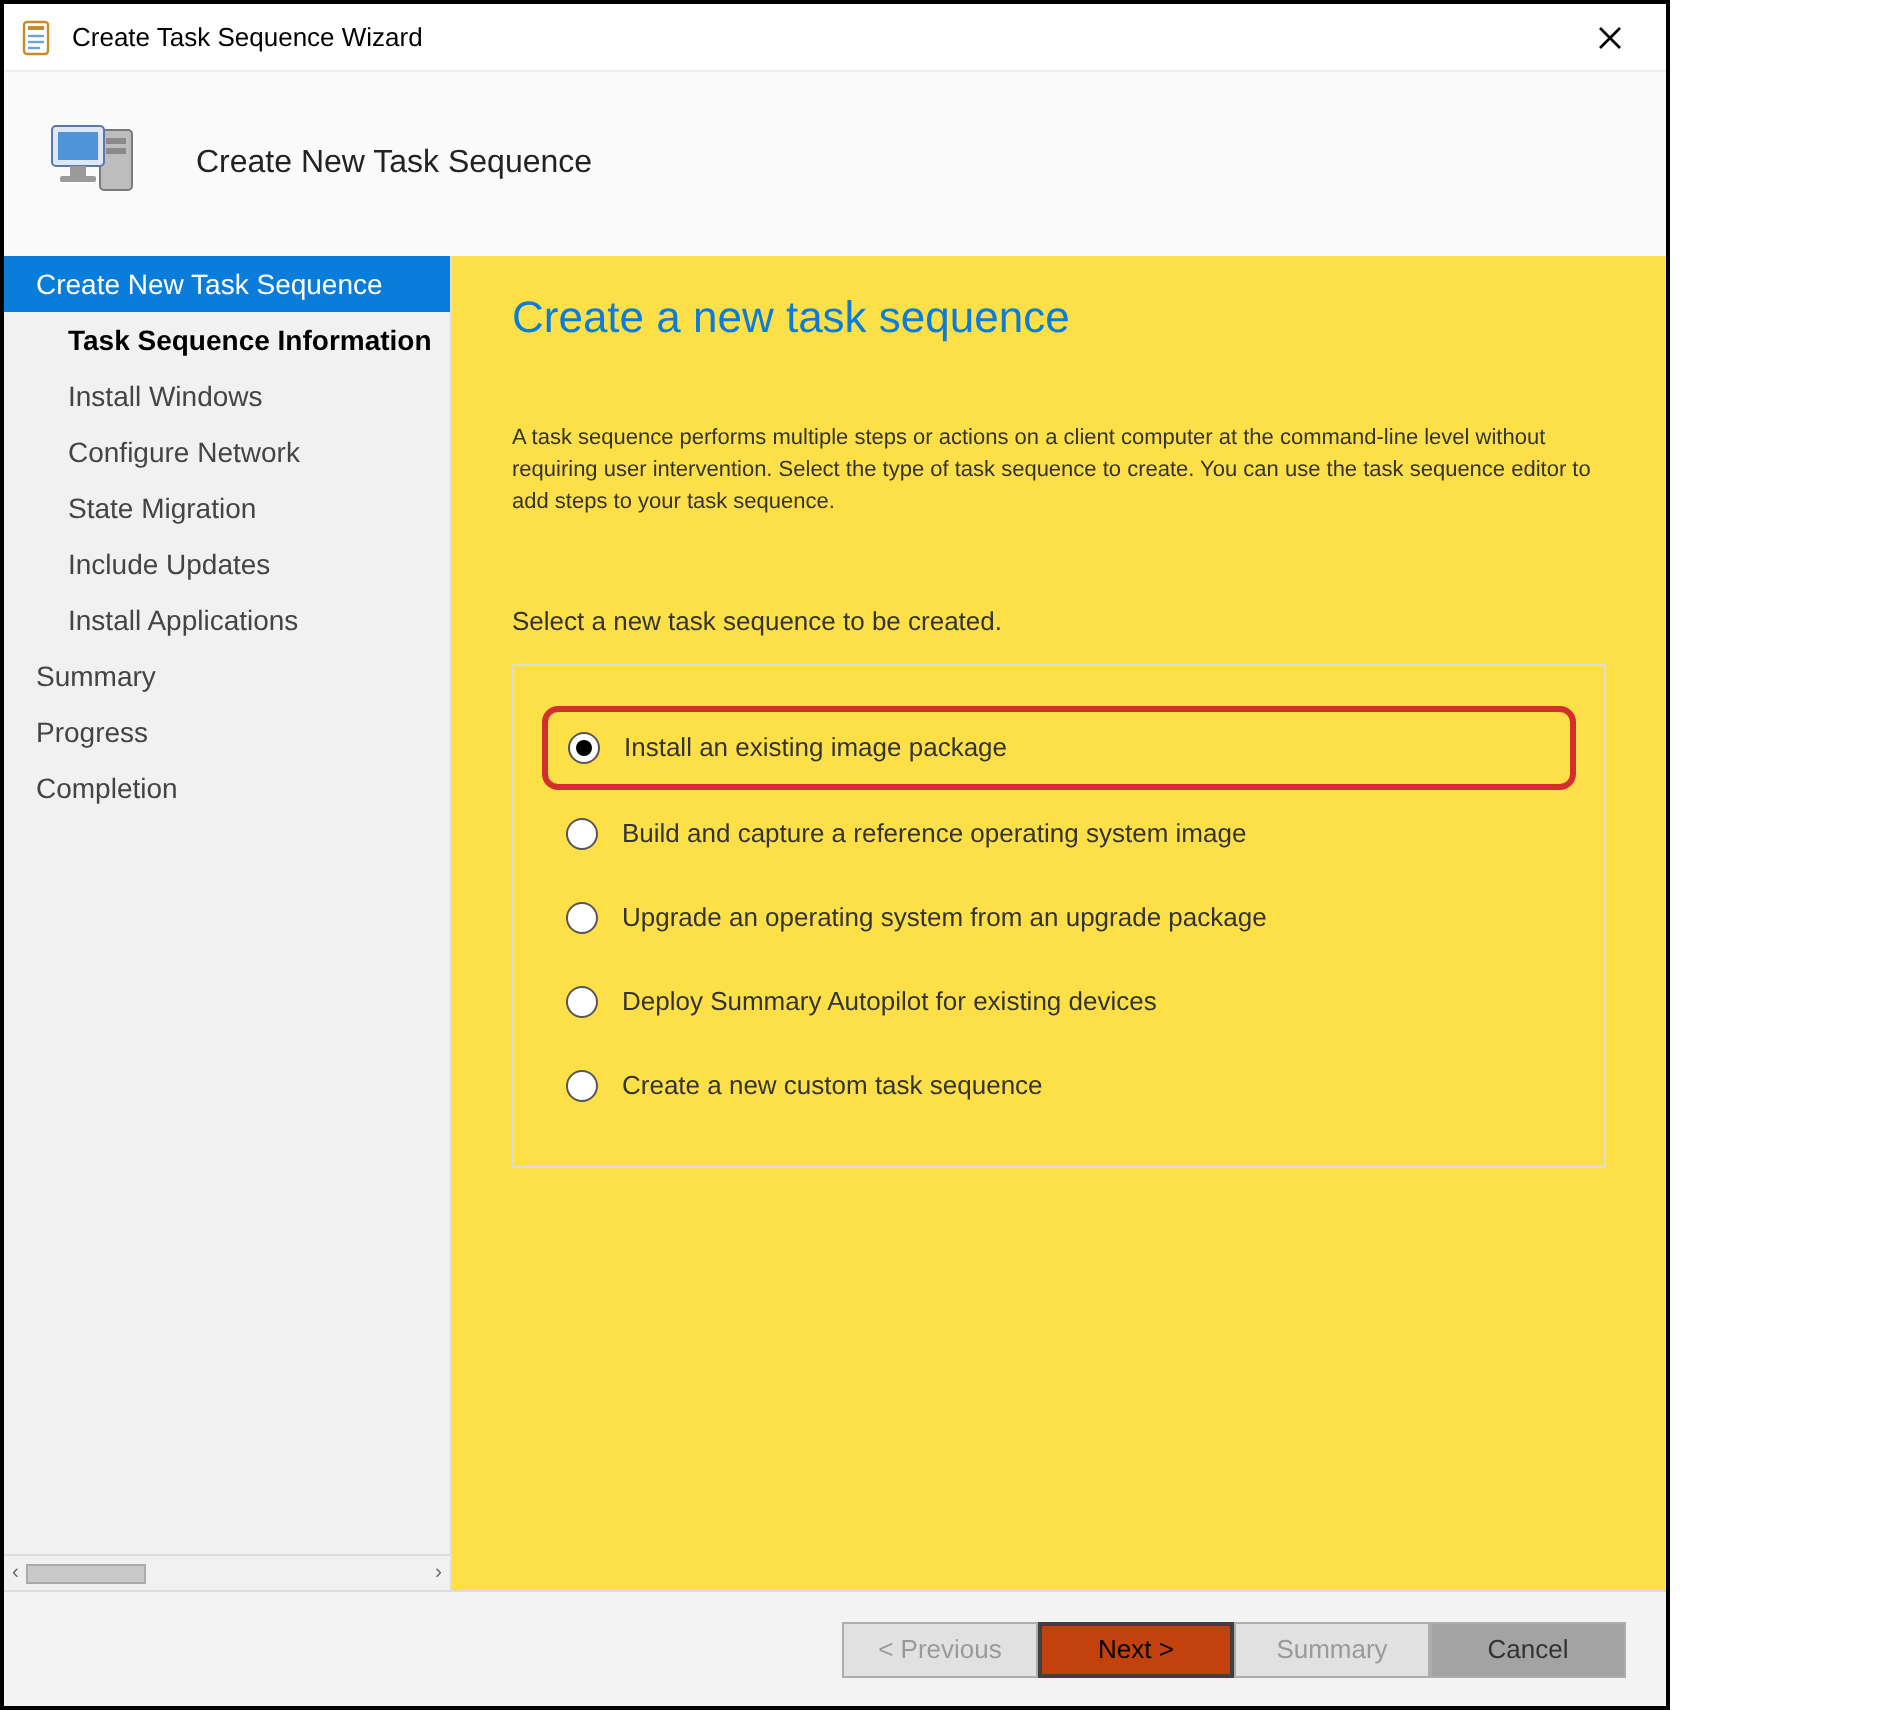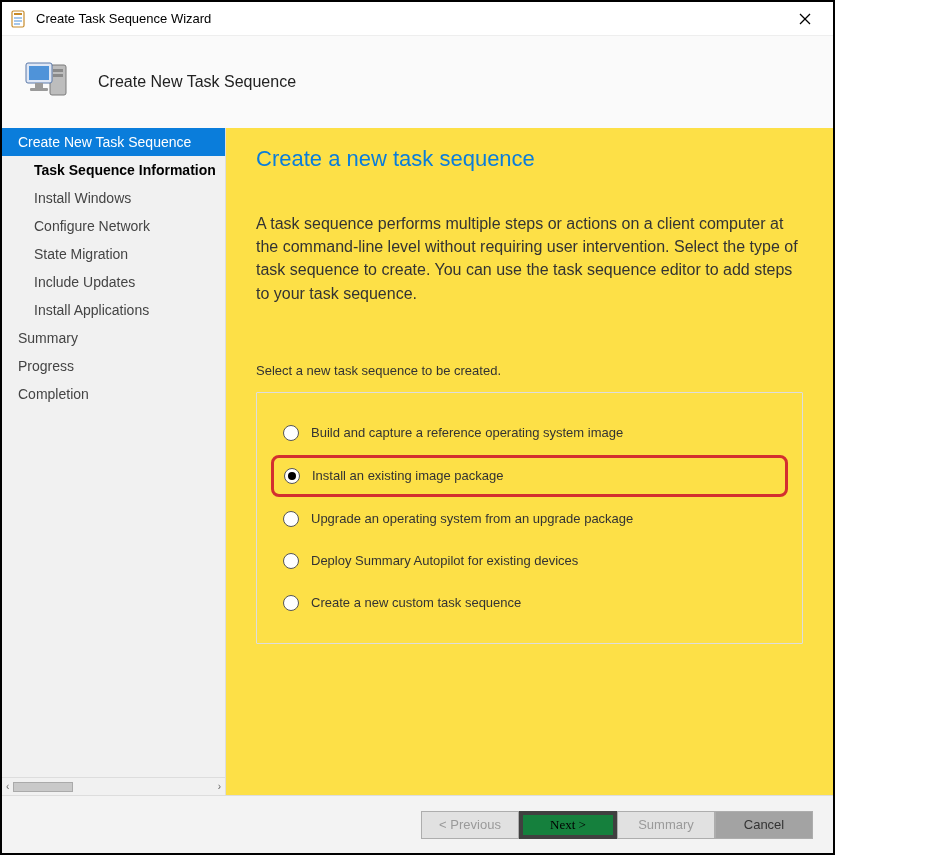--- a/index.html
+++ b/index.html
@@ -123,24 +123,24 @@
     flex-direction: column;
     background: #fde047;
     padding: 18px 30px 0 30px;
   }
   .page-title {
     font-size: 22px;
     color: #0a7ddb;
     margin-bottom: 40px;
   }
   .description {
-    font-size: 16px;
+    font-size: 11px;
     color: #333;
     line-height: 1.45;
-    margin-bottom: 58px;
+    margin-bottom: 43px;
     max-width: 660px;
   }
   .group-label {
     font-size: 13px;
     color: #333;
     margin-bottom: 14px;
   }
   .radio-group {
     border: 1px solid #ddd;
     border-radius: 1px;
@@ -196,24 +196,23 @@
     color: #333;
     padding: 0 14px;
     cursor: pointer;
   }
   .btn.disabled {
     color: #9a9a9a;
     background: #e1e1e1;
     cursor: default;
   }
   .btn.primary {
-    background: #15803d;
-    border: 4px solid #404040;
+    background: #c2410c;
+    border: 2px solid #404040;
     color: #000;
-    font-family: Liberation Serif, serif;
   }
 </style>
 </head>
 <body>
 
 <div class="window">
 
   <div class="titlebar">
     <span class="app-icon">
       <svg width="18" height="18" viewBox="0 0 18 18">
@@ -271,27 +270,27 @@
         <span style="flex:1"></span>
         <span>›</span>
       </div>
     </div>
 
     <div class="content">
       <div class="page-title">Create a new task sequence</div>
       <div class="description">A task sequence performs multiple steps or actions on a client computer at the command-line level without requiring user intervention. Select the type of task sequence to create. You can use the task sequence editor to add steps to your task sequence.</div>
       <div class="group-label">Select a new task sequence to be created.</div>
       <div class="radio-group" id="radio-group">
+          <div class="radio-option highlighted">
+            <span class="radio-circle checked"></span>
+            <span>Install an existing image package</span>
+          </div>
           <div class="radio-option">
             <span class="radio-circle"></span>
             <span>Build and capture a reference operating system image</span>
-          </div>
-          <div class="radio-option highlighted">
-            <span class="radio-circle checked"></span>
-            <span>Install an existing image package</span>
           </div>
           <div class="radio-option">
             <span class="radio-circle"></span>
             <span>Upgrade an operating system from an upgrade package</span>
           </div>
           <div class="radio-option">
             <span class="radio-circle"></span>
             <span>Deploy Summary Autopilot for existing devices</span>
           </div>
           <div class="radio-option">

